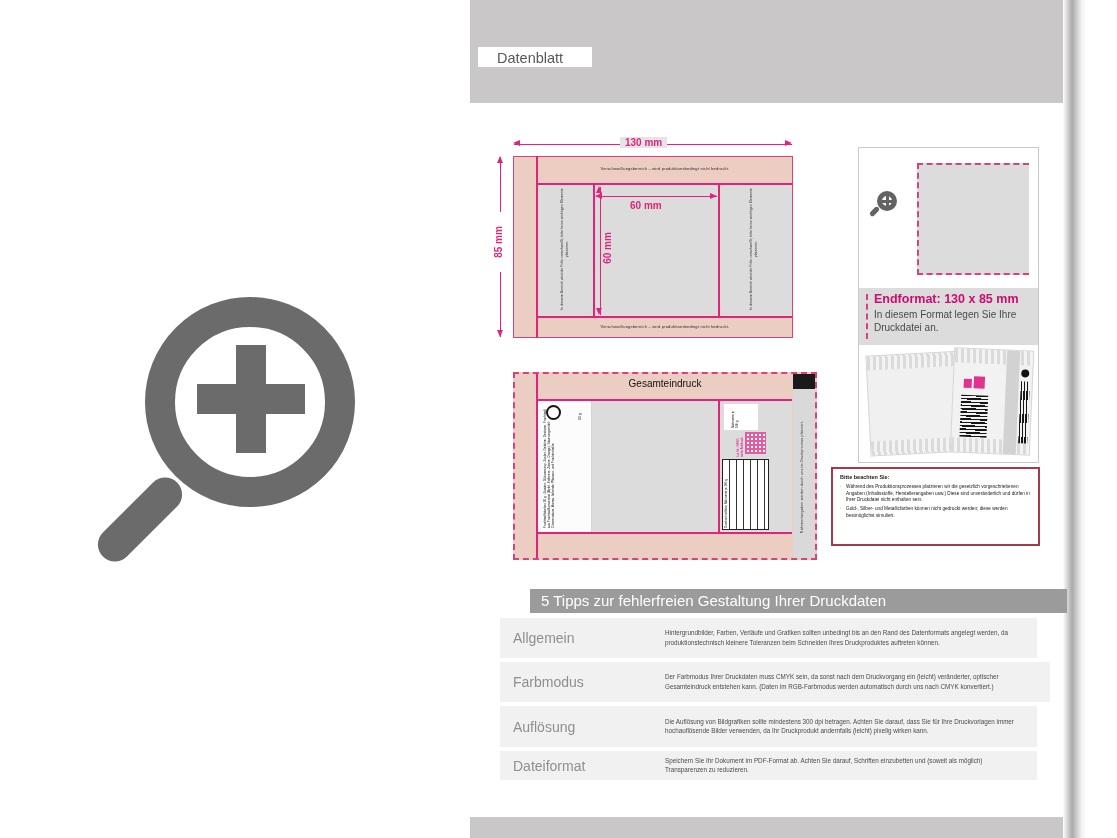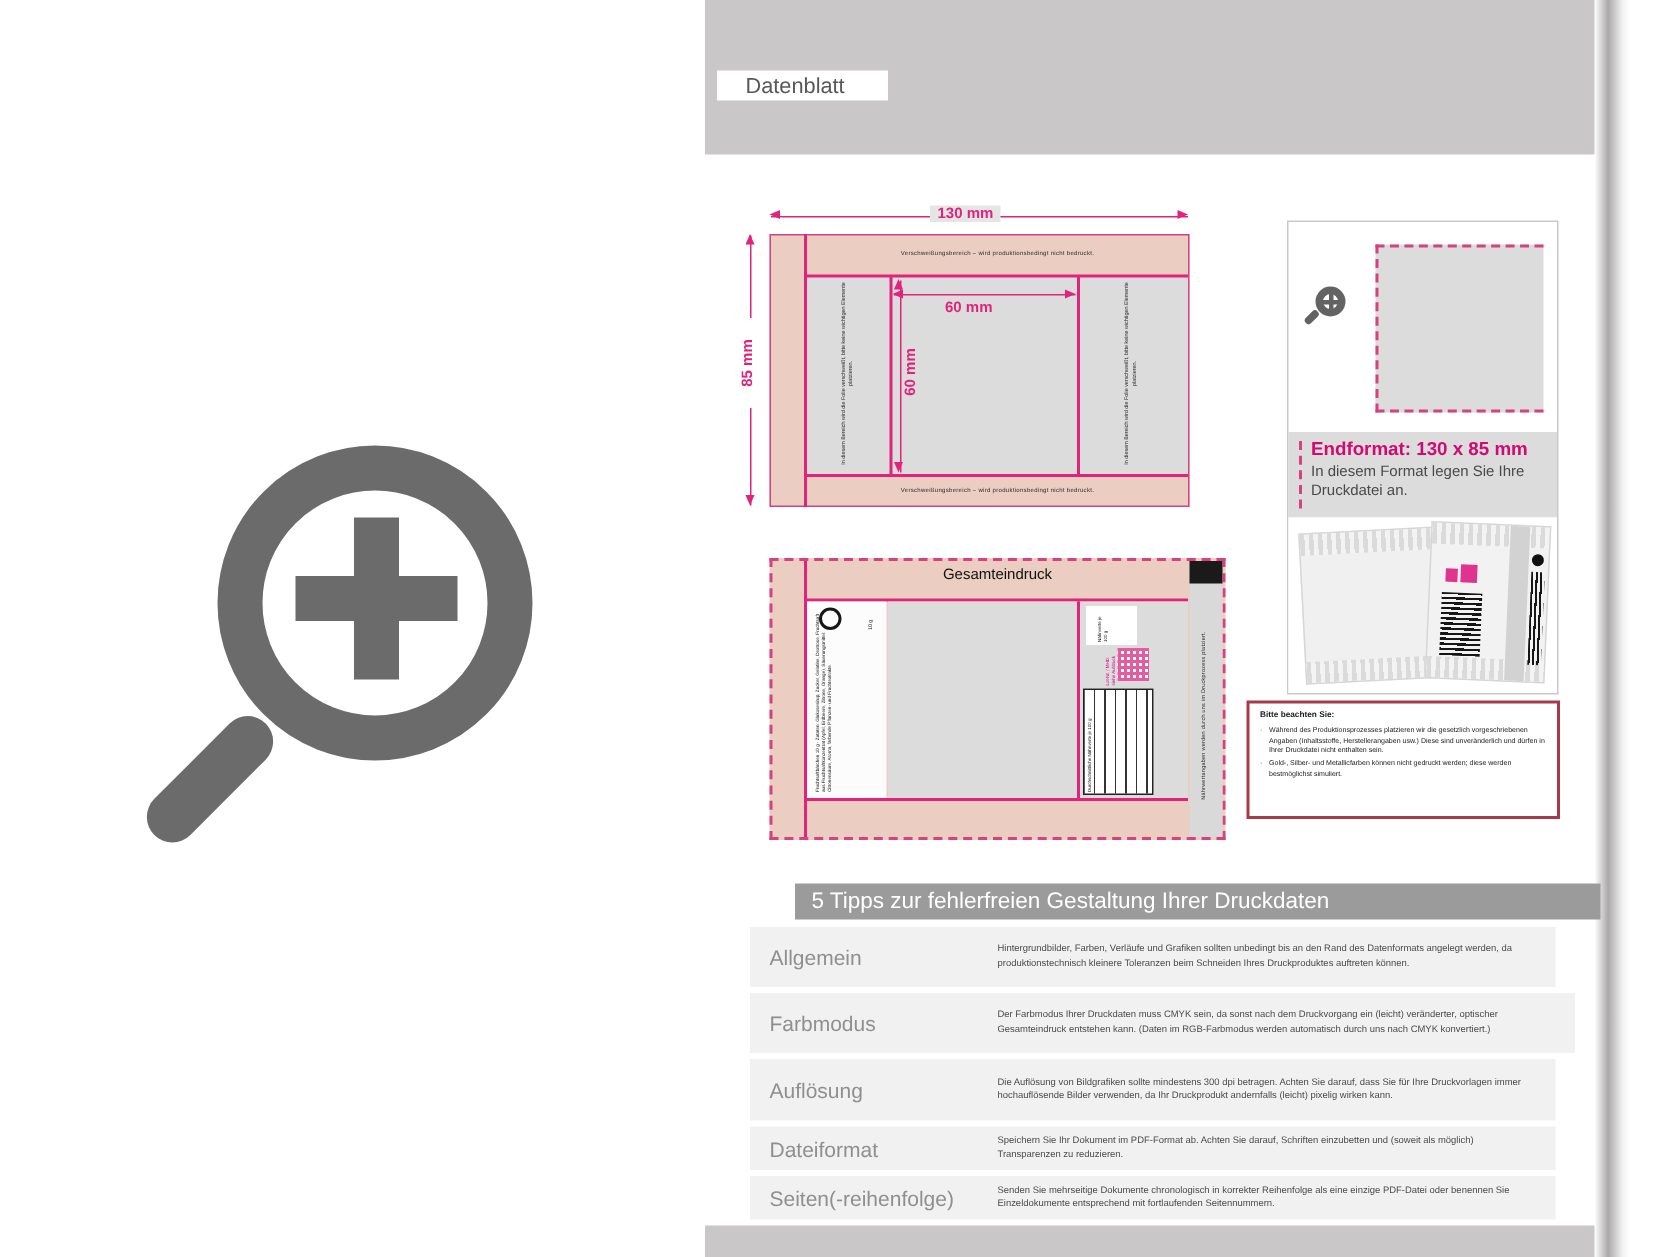--- a/index.html
+++ b/index.html
@@ -243,18 +243,14 @@
     <div class="tip-text">Der Farbmodus Ihrer Druckdaten muss CMYK sein, da sonst nach dem Druckvorgang ein (leicht) veränderter, optischer Gesamteindruck entstehen kann. (Daten im RGB-Farbmodus werden automatisch durch uns nach CMYK konvertiert.)</div>
   </div>
   <div class="abs tip-row" style="top:706px;height:41px;">
     <div class="tip-label">Auflösung</div>
     <div class="tip-text">Die Auflösung von Bildgrafiken sollte mindestens 300 dpi betragen. Achten Sie darauf, dass Sie für Ihre Druckvorlagen immer hochauflösende Bilder verwenden, da Ihr Druckprodukt andernfalls (leicht) pixelig wirken kann.</div>
   </div>
   <div class="abs tip-row" style="top:751px;height:29px;">
     <div class="tip-label">Dateiformat</div>
     <div class="tip-text">Speichern Sie Ihr Dokument im PDF-Format ab. Achten Sie darauf, Schriften einzubetten und (soweit als möglich) Transparenzen zu reduzieren.</div>
   </div>
-  <div class="abs tip-row" style="top:784px;height:29px;">
-    <div class="tip-label">Seiten(-reihenfolge)</div>
-    <div class="tip-text">Senden Sie mehrseitige Dokumente chronologisch in korrekter Reihenfolge als eine einzige PDF-Datei oder benennen Sie Einzeldokumente entsprechend mit fortlaufenden Seitennummern.</div>
-  </div>
 
 </div>
 
 </body></html>

